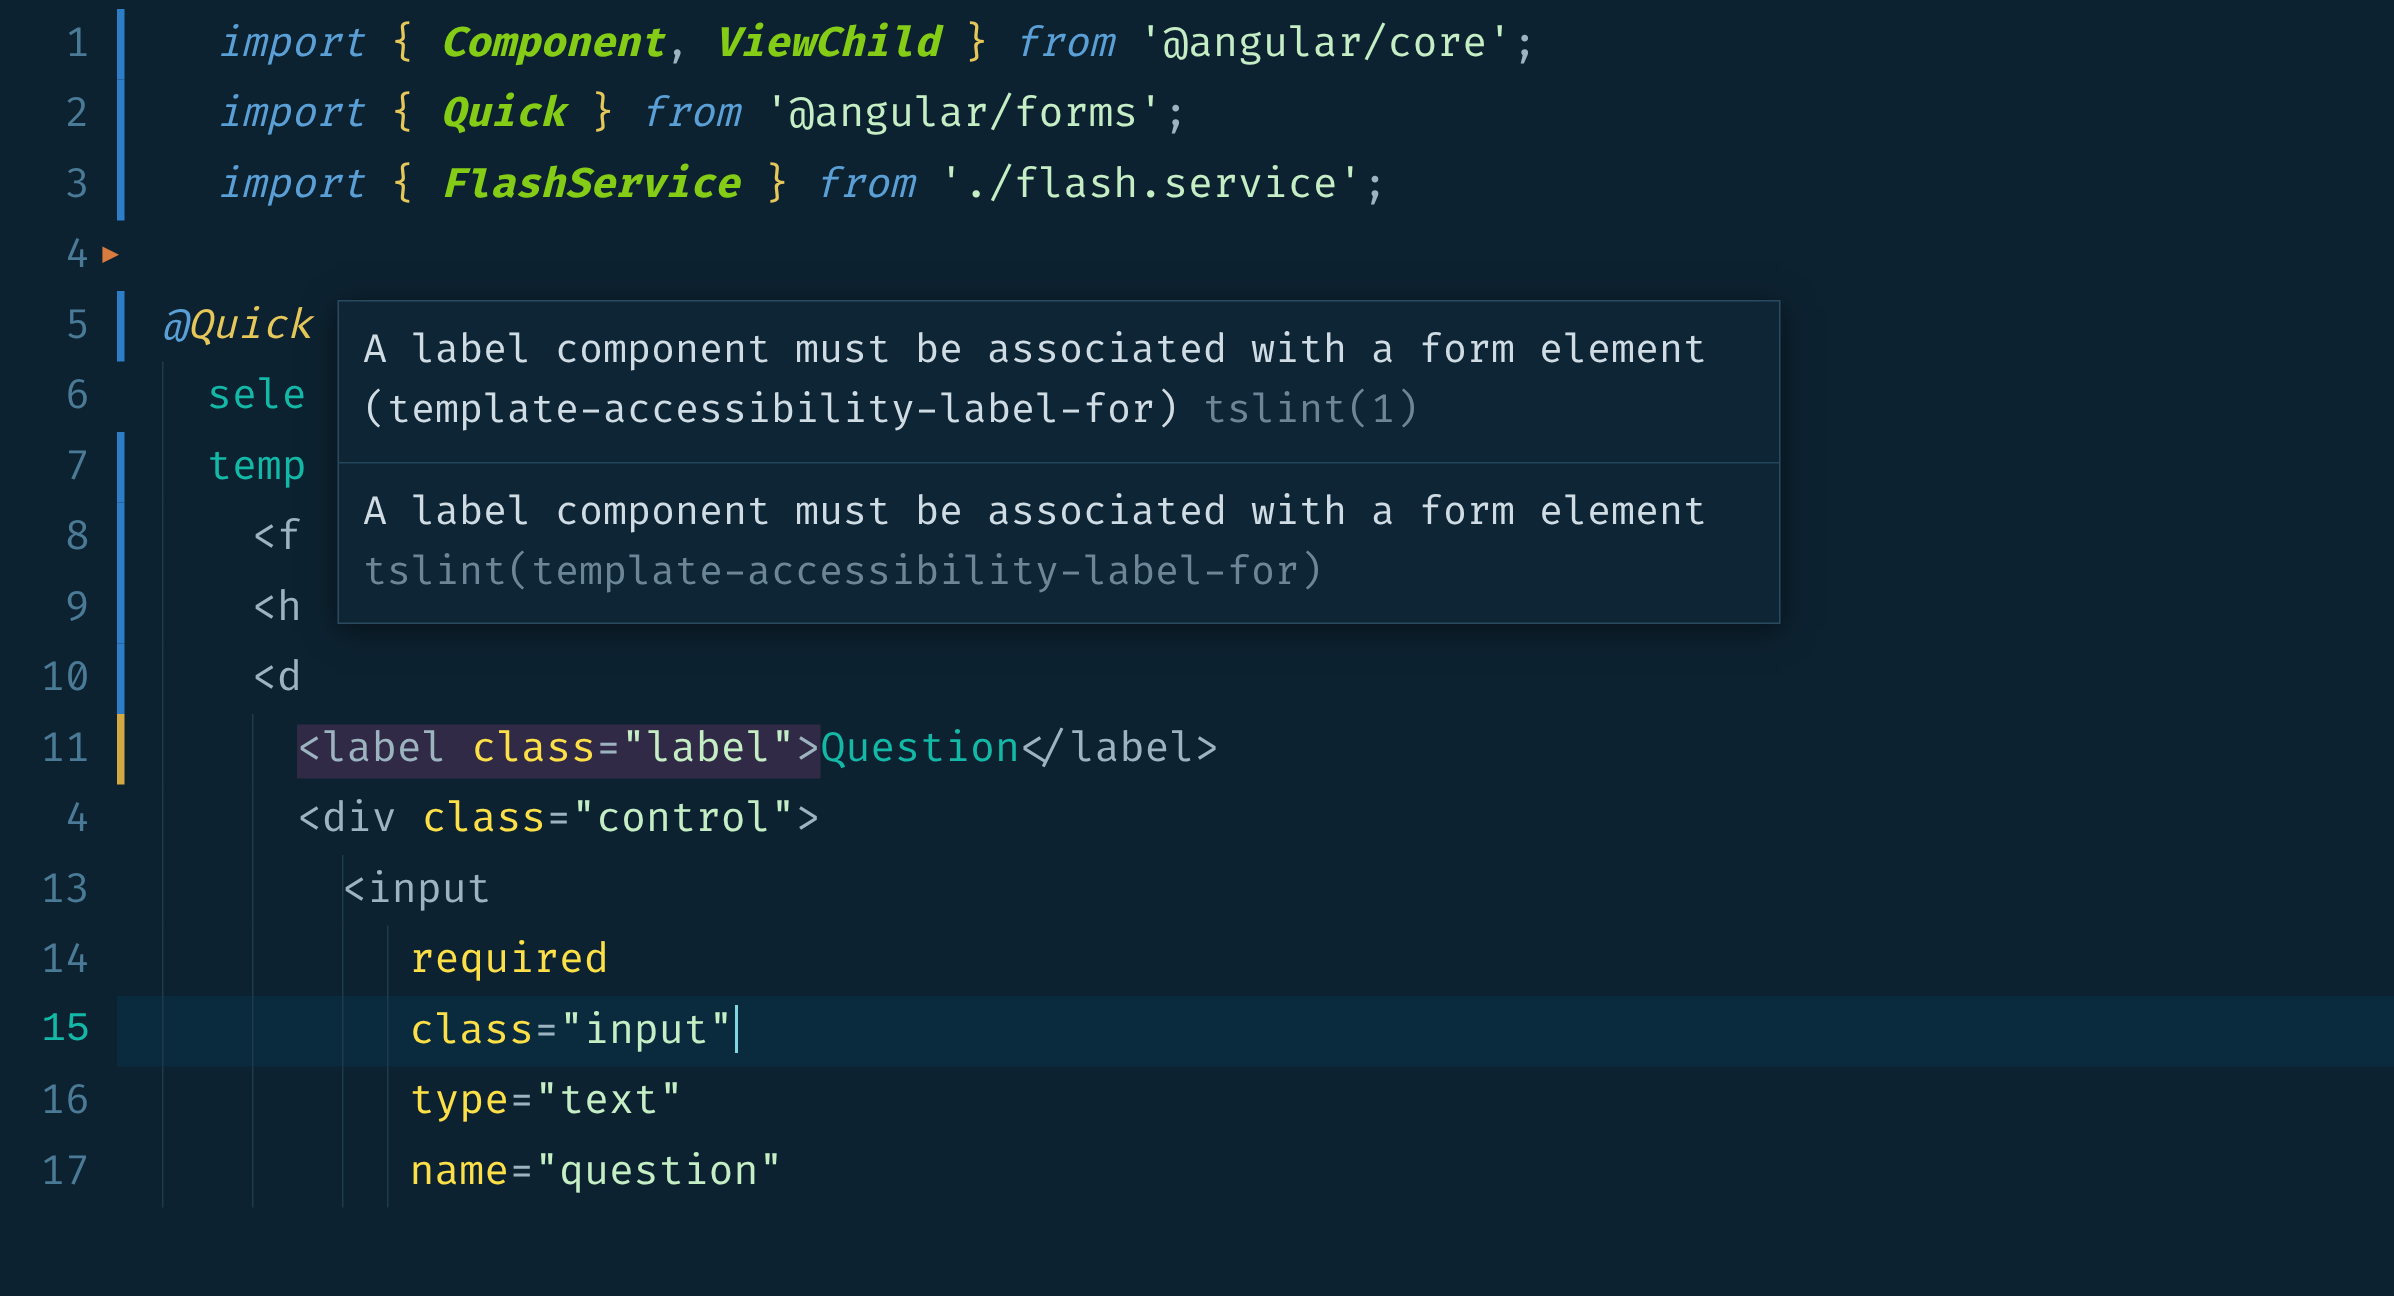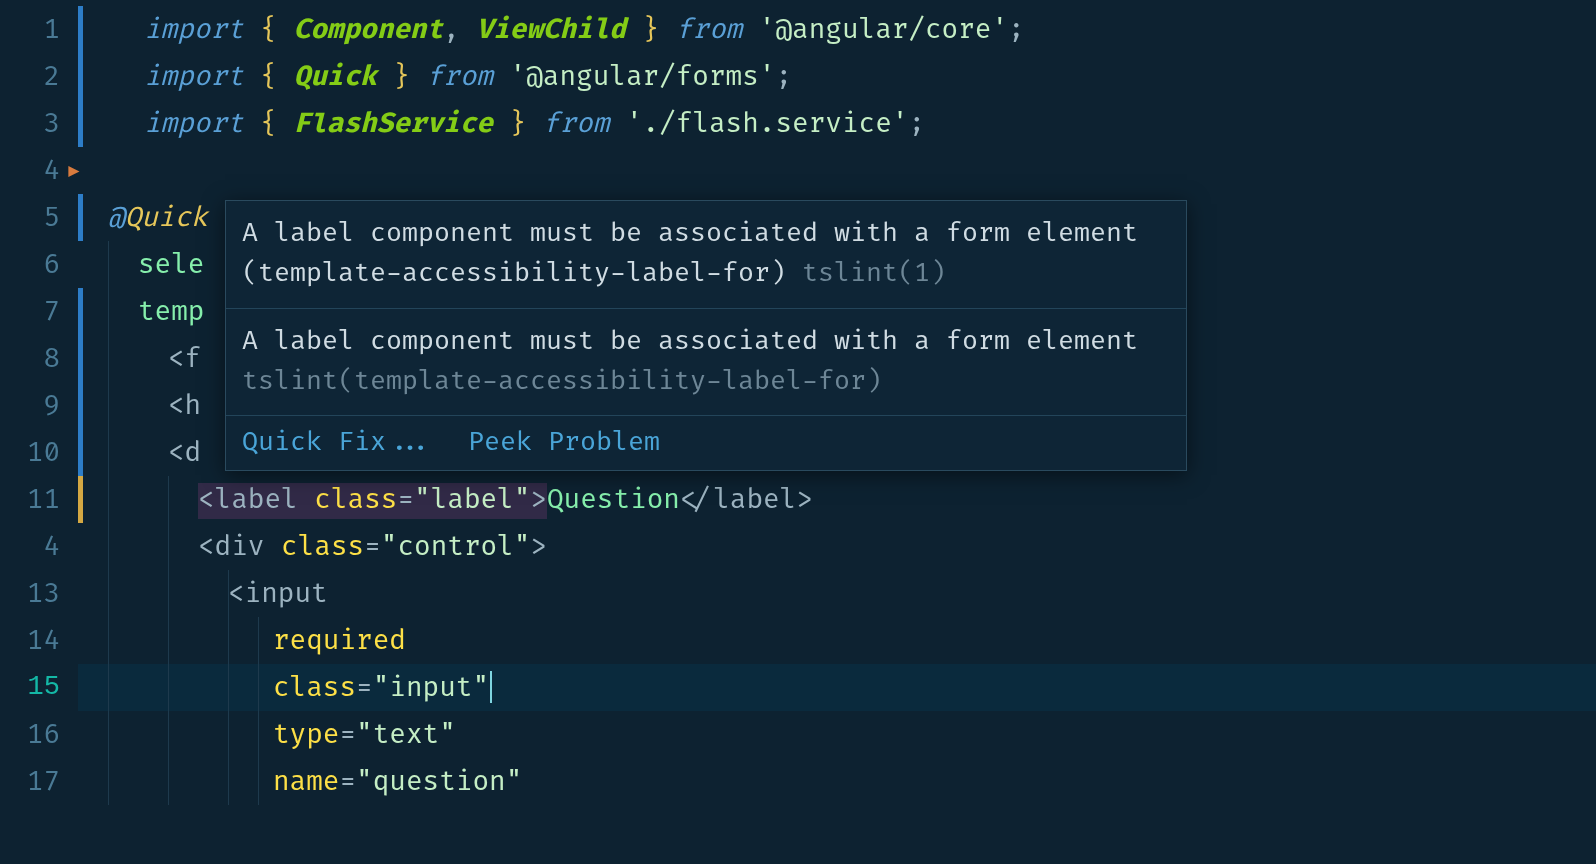--- a/index.html
+++ b/index.html
@@ -74,21 +74,21 @@
   .brace { color: #e6c75a; }
   .ident { color: #84cc16; font-style: italic; font-weight: bold; }
   .kw-from { color: #5aa0d6; font-style: italic; }
   .string { color: #c5eec5; }
   .punct { color: #9cb3c0; }
   .decorator { color: #e6c75a; font-style: italic; }
   .decorator-at { color: #5aa0d6; font-style: italic; }
   .tag-open { color: #9cb3c0; }
   .attr-name { color: #fde047; }
   .attr-val { color: #c5eec5; }
-  .txt { color: #86efac; }
+  .txt { color: #14b8a6; }
   .warn-underline {
     background-image: linear-gradient(45deg, transparent 40%, #d4a843 40%, #d4a843 60%, transparent 60%);
     background-size: 8px 4px;
     background-repeat: repeat-x;
     background-position: 0 100%;
     padding-bottom: 3px;
   }
   .warn-highlight { background: rgba(80,50,90,0.55); }
   .cursor {
     display: inline-block;
@@ -196,19 +196,15 @@
 
   </div>
 
   <div class="hover-widget">
     <div class="hover-section">
       <span>A label component must be associated with a form element (template-accessibility-label-for) </span><span class="hover-muted">tslint(1)</span>
     </div>
     <div class="hover-section">
       <span>A label component must be associated with a form element </span><span class="hover-muted">tslint(template-accessibility-label-for)</span>
     </div>
-    <div class="hover-actions">
-      <a>Quick Fix...</a>
-      <a>Peek Problem</a>
-    </div>
   </div>
 
 </div>
 
 </body></html>

